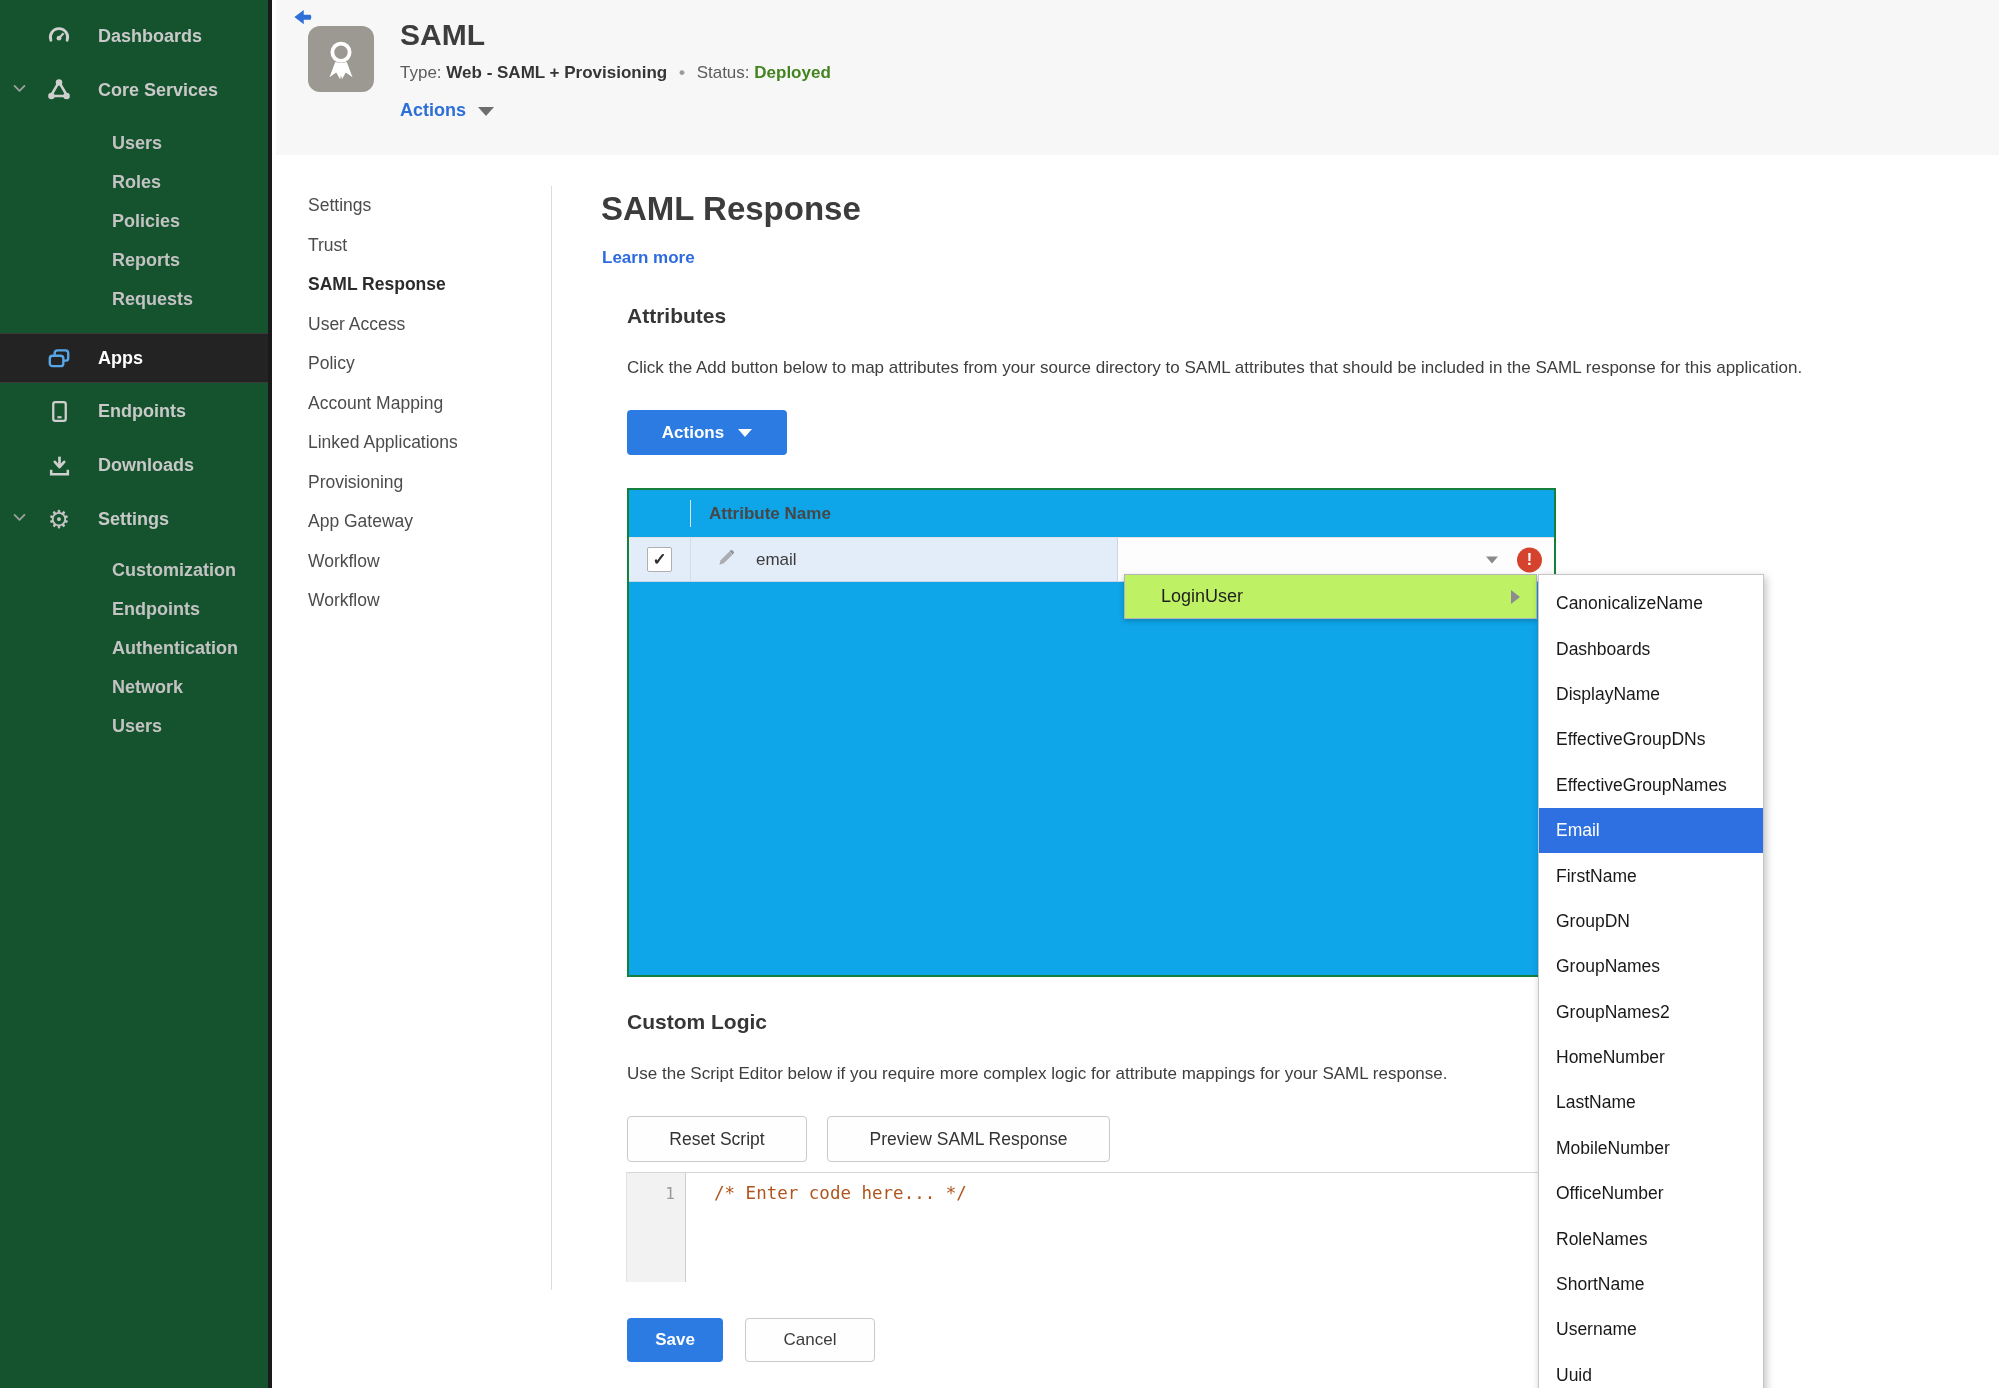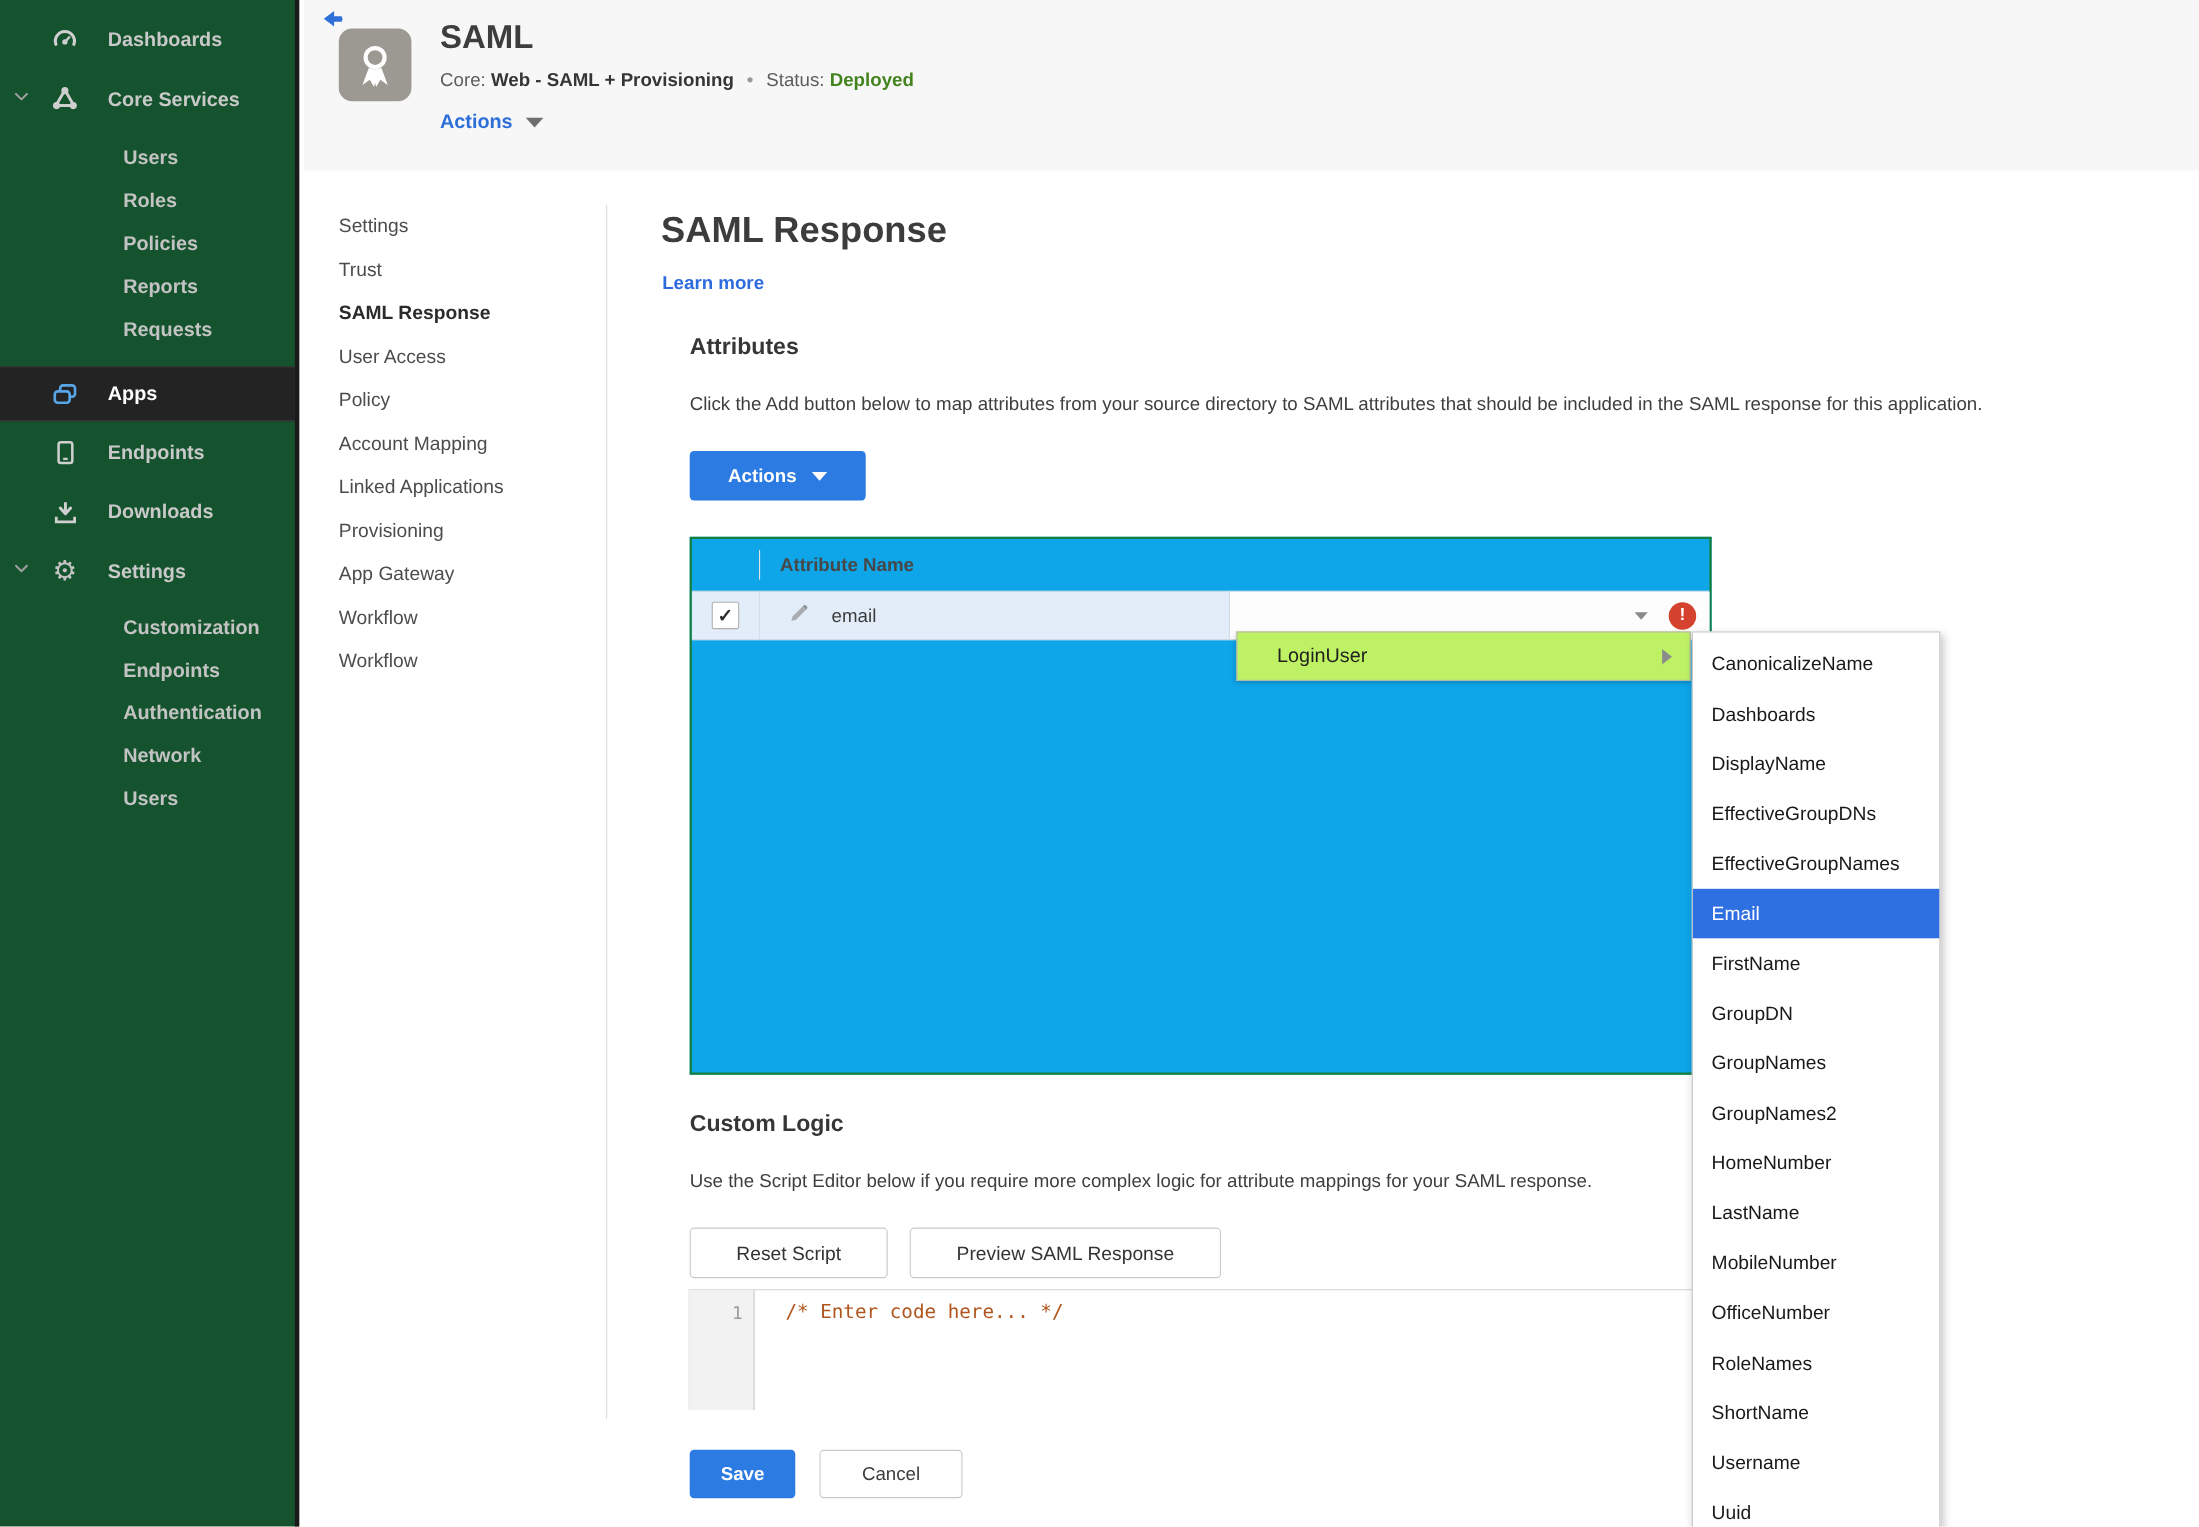--- a/index.html
+++ b/index.html
@@ -208,21 +208,21 @@
     </span>
     <div class="app-badge">
       <svg width="46" height="46" viewBox="0 0 48 48">
           <circle cx="24" cy="17" r="9" fill="none" stroke="#ffffff" stroke-width="4"></circle>
           <polygon points="18,27 12,43 19,38 23,45 27,29" fill="#ffffff"></polygon>
           <polygon points="30,27 36,43 29,38 25,45 21,29" fill="#ffffff"></polygon>
         </svg>
     </div>
     <div class="app-title">SAML</div>
     <div class="app-meta">
-      <span>Core:</span>
+      <span>Type:</span>
       <span class="b">Web - SAML + Provisioning</span>
       <span class="dot">•</span>
       <span>Status:</span>
       <span class="deployed">Deployed</span>
     </div>
     <div class="hdr-actions">
       <span>Actions</span><span class="caret-dn"></span>
     </div>
   </header>
 

